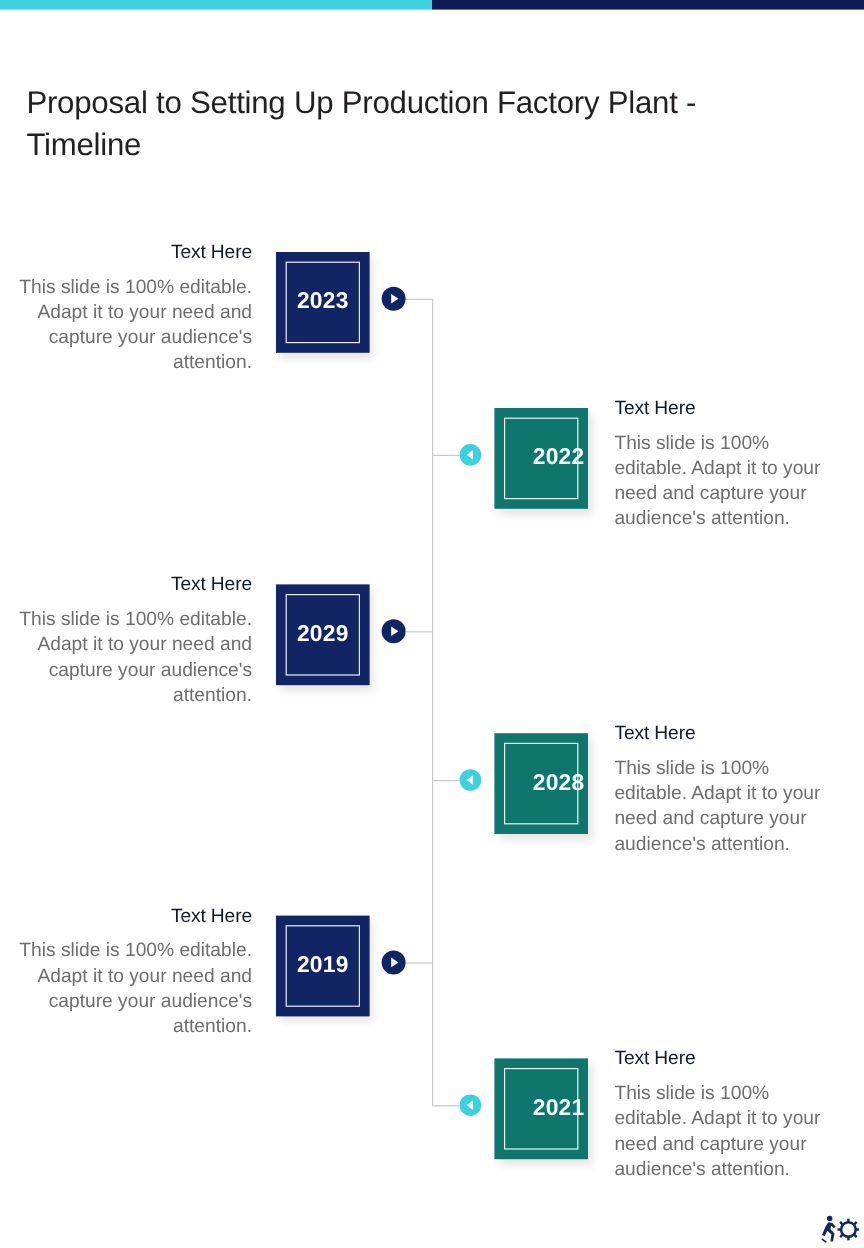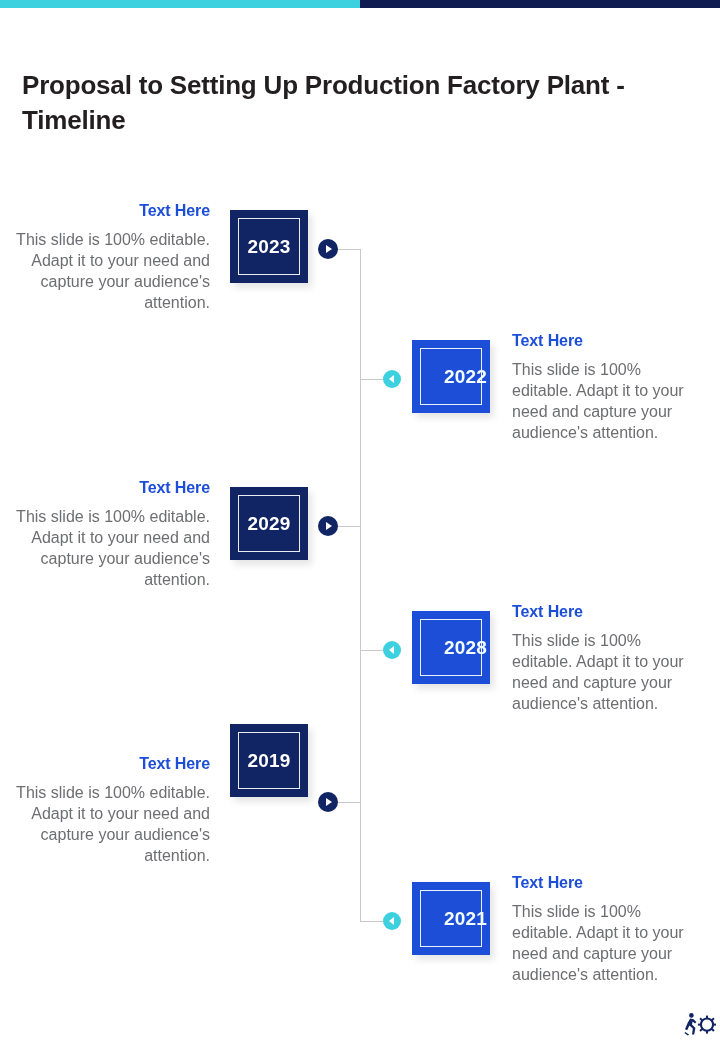--- a/index.html
+++ b/index.html
@@ -25,21 +25,21 @@
   .topbar-left  { left: 0;     width: 360px; background: #3DD1DF; }
   .topbar-right { left: 360px; width: 360px; background: #0E1C52; }
 
   
   .page-title {
     position: absolute;
     left: 22px;
     top: 20px;
     width: 640px;
     font-size: 26px;
-    font-weight: bold;
+    font-weight: normal;
     line-height: 1.33;
     letter-spacing: -0.2px;
     color: #231F20;
     margin-top: 48px;
   }
 
   
   .spine {
     position: absolute;
     left: 360px;
@@ -54,21 +54,21 @@
     background: #C9C9C9;
   }
 
   
   .row { position: absolute; left: 0; width: 720px; }
 
   
   .chip {
     position: absolute;
     width: 78px;
-    height: 73px;
+    height: 84px;
     box-sizing: border-box;
     display: flex;
     align-items: center;
     justify-content: center;
     box-shadow: 4px 5px 7px rgba(0,0,0,0.10);
     text-align: right;
   }
   .chip .chip-inner {
     position: absolute;
     left: 8px; top: 8px; right: 8px; bottom: 8px;
@@ -78,21 +78,21 @@
   }
   .chip .year {
     position: relative;
     z-index: 2;
     font-size: 19px;
     font-weight: bold;
     color: #ffffff;
     letter-spacing: 0.2px;
   }
   .chip.navy { background: #112463; }
-  .chip.cyan { background: #1d4ed8; padding-left: 29px; }
+  .chip.cyan { background: #0f766e; padding-left: 29px; }
   .chip.cyan .year { color: #F2FEFF; }
 
   
   .bullet {
     position: absolute;
     width: 20px;
     height: 20px;
     border-radius: 50%;
     display: flex;
     align-items: center;
@@ -105,22 +105,22 @@
     border-top: 4px solid transparent;
     border-bottom: 4px solid transparent;
   }
   .bullet.navy .tri { border-left: 6px solid #ffffff; margin-left: 2px; }
   .bullet.cyan .tri { border-right: 5px solid #ffffff; margin-right: 2px; }
 
   
   .tblock { position: absolute; }
   .tblock .heading {
     font-size: 16px;
-    font-weight: bold;
-    color: #1d4ed8;
+    font-weight: normal;
+    color: #0f172a;
     margin: 0 0 9px 0;
     letter-spacing: -0.1px;
   }
   .tblock .body {
     font-size: 16px;
     line-height: 1.32;
     color: #6D6E71;
     margin: 0;
   }
   .tblock.left  { width: 196px; text-align: right; }
@@ -206,21 +206,21 @@
     <div class="heading">Text Here</div>
     <div class="body">This slide is 100% editable. Adapt it to your need and capture your audience's attention.</div>
   </div>
 </div>
 
 <div class="row">
   <div class="tblock left" style="left:14px; top:755px;">
     <div class="heading">Text Here</div>
     <div class="body">This slide is 100% editable. Adapt it to your need and capture your audience's attention.</div>
   </div>
-  <div class="chip navy" style="left:230px; top:724px;">
+  <div class="chip navy" style="left:230px; top:763px;">
     <span class="chip-inner"></span>
     <span class="year">2019</span>
   </div>
   <div class="bullet navy" style="left:318px; top:792px;">
     <span class="tri"></span>
   </div>
 </div>
 
 <div class="row">
   <div class="bullet cyan" style="left:383px; top:912px;">

